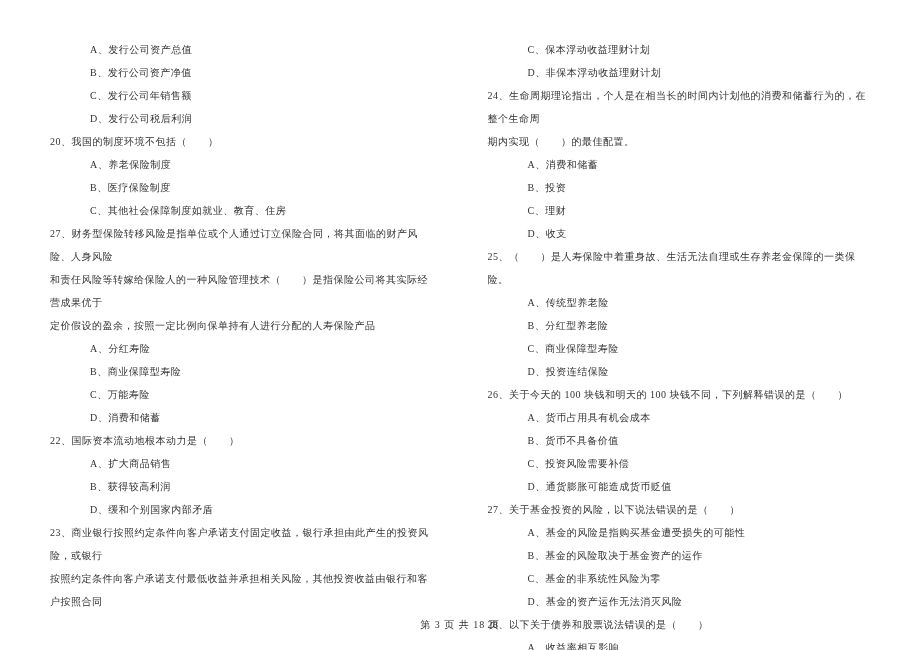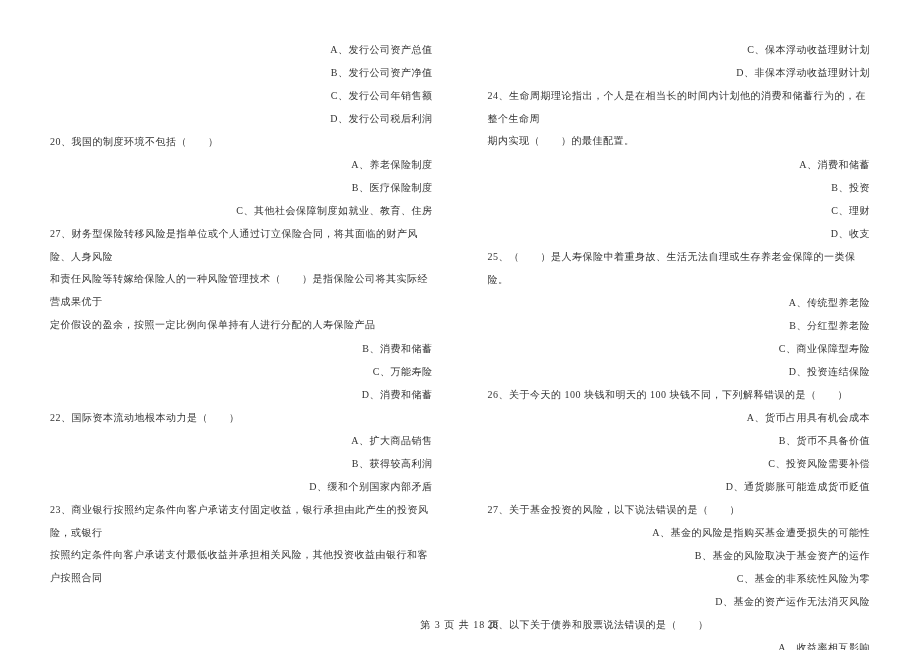--- a/index.html
+++ b/index.html
@@ -18,30 +18,28 @@
       padding: 38px 50px 20px 50px;
       gap: 55px;
     }
     .column {
       flex: 1;
       line-height: 2.3;
     }
     .option {
       padding-left: 40px;
       letter-spacing: 0.5px;
-      text-align: right;
     }
     .question {
       padding-left: 0;
       letter-spacing: 0.5px;
     }
     .question-cont {
       padding-left: 0;
       letter-spacing: 0.5px;
-      font-family: Liberation Mono, monospace;
     }
     .footer {
       position: absolute;
       bottom: 18px;
       left: 0;
       right: 0;
       text-align: center;
       font-size: 10px;
       letter-spacing: 1px;
       margin-top: 24px;
@@ -56,21 +54,22 @@
       <div class="option">B、发行公司资产净值</div>
       <div class="option">C、发行公司年销售额</div>
       <div class="option">D、发行公司税后利润</div>
       <div class="question">20、我国的制度环境不包括（　　）</div>
       <div class="option">A、养老保险制度</div>
       <div class="option">B、医疗保险制度</div>
       <div class="option">C、其他社会保障制度如就业、教育、住房</div>
       <div class="question">27、财务型保险转移风险是指单位或个人通过订立保险合同，将其面临的财产风险、人身风险</div>
       <div class="question-cont">和责任风险等转嫁给保险人的一种风险管理技术（　　）是指保险公司将其实际经营成果优于</div>
       <div class="question-cont">定价假设的盈余，按照一定比例向保单持有人进行分配的人寿保险产品</div>
-      <div class="option">B、消费和储蓄</div>
+      <div class="option">A、分红寿险</div>
+      <div class="option">B、商业保障型寿险</div>
       <div class="option">C、万能寿险</div>
       <div class="option">D、消费和储蓄</div>
       <div class="question">22、国际资本流动地根本动力是（　　）</div>
       <div class="option">A、扩大商品销售</div>
       <div class="option">B、获得较高利润</div>
       <div class="option">D、缓和个别国家内部矛盾</div>
       <div class="question">23、商业银行按照约定条件向客户承诺支付固定收益，银行承担由此产生的投资风险，或银行</div>
       <div class="question-cont">按照约定条件向客户承诺支付最低收益并承担相关风险，其他投资收益由银行和客户按照合同</div>
     </div>
   <div class="column" id="right">

